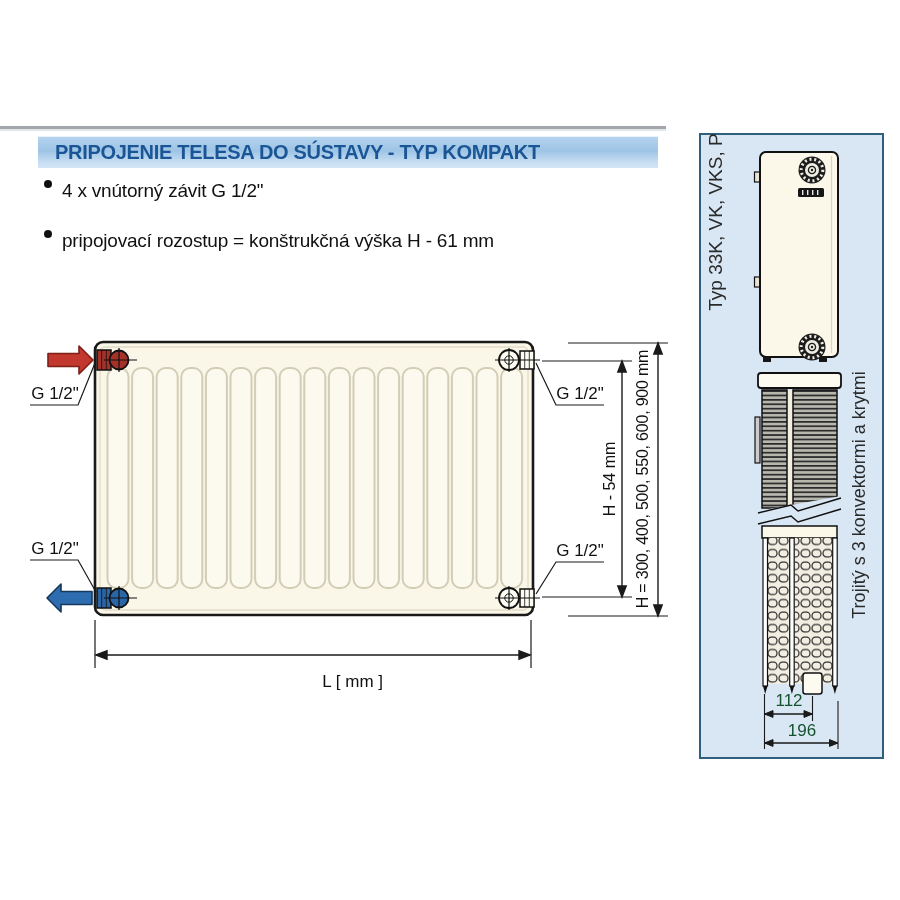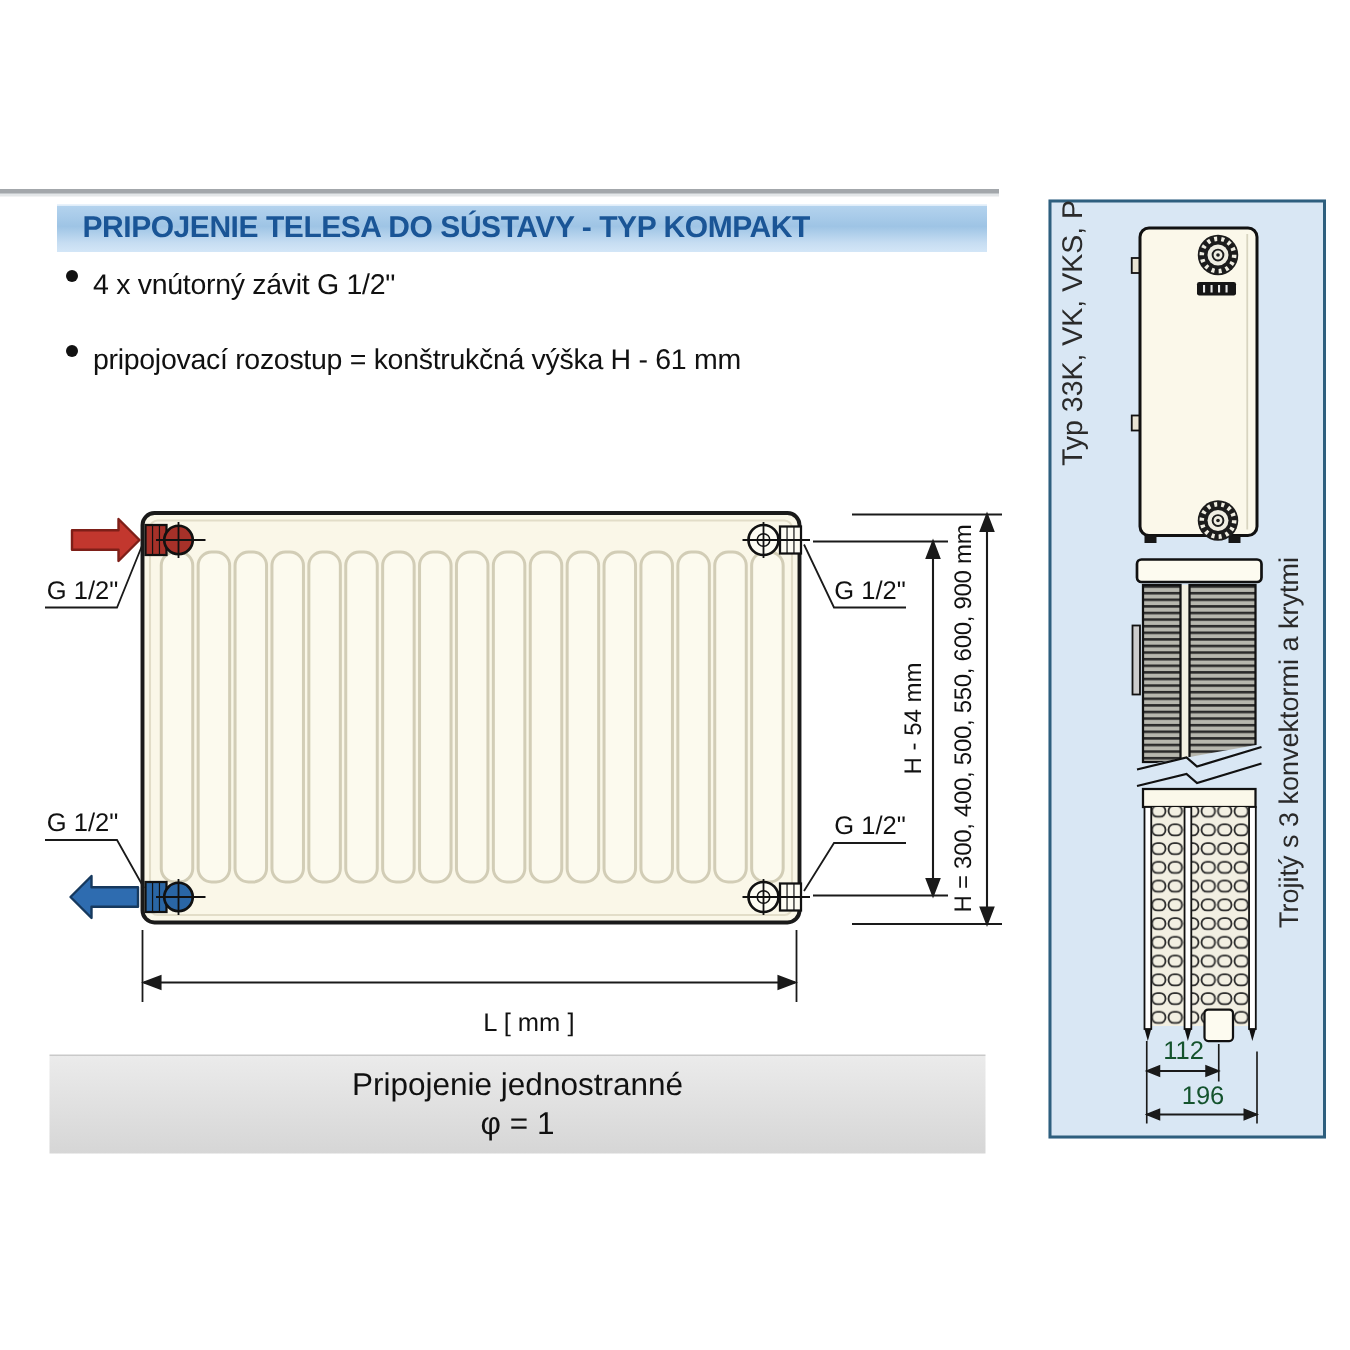--- a/index.html
+++ b/index.html
@@ -253,18 +253,14 @@
         <polygon points="137,608 128.5,604.6 128.5,611.4"></polygon>
       </g>
     </svg>
 
     <div class="rot-label sp-type">Typ 33K, VK, VKS, P</div>
     <div class="rot-label sp-desc">Trojitý s 3 konvektormi a krytmi</div>
     <div class="sp-dim sp-dim112">112</div>
     <div class="sp-dim sp-dim155">196</div>
   </div>
 
-  <div class="abs footer-bar">
-    <div class="f1">Pripojenie jednostranné</div>
-    <div class="f2">φ = 1</div>
-  </div>
 
 </div>
 
 </body></html>

